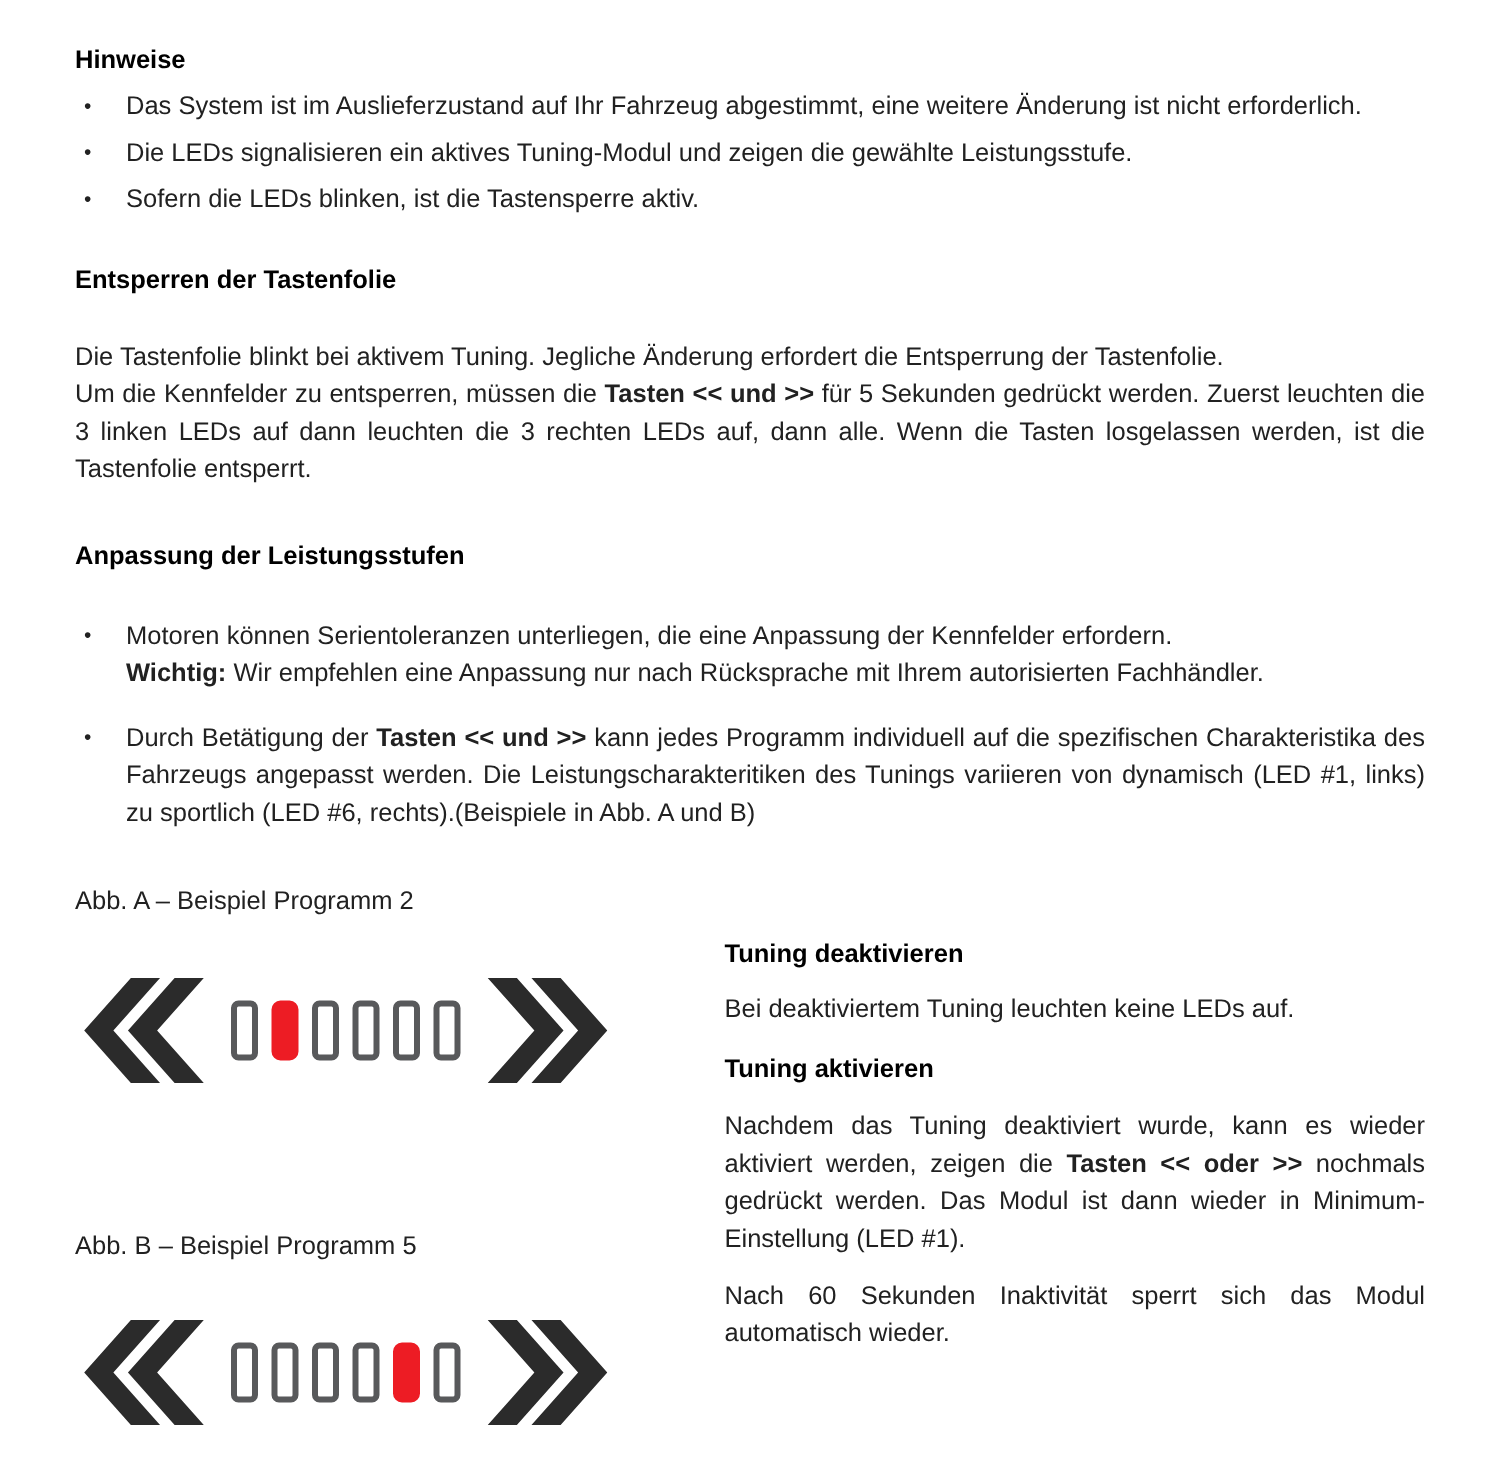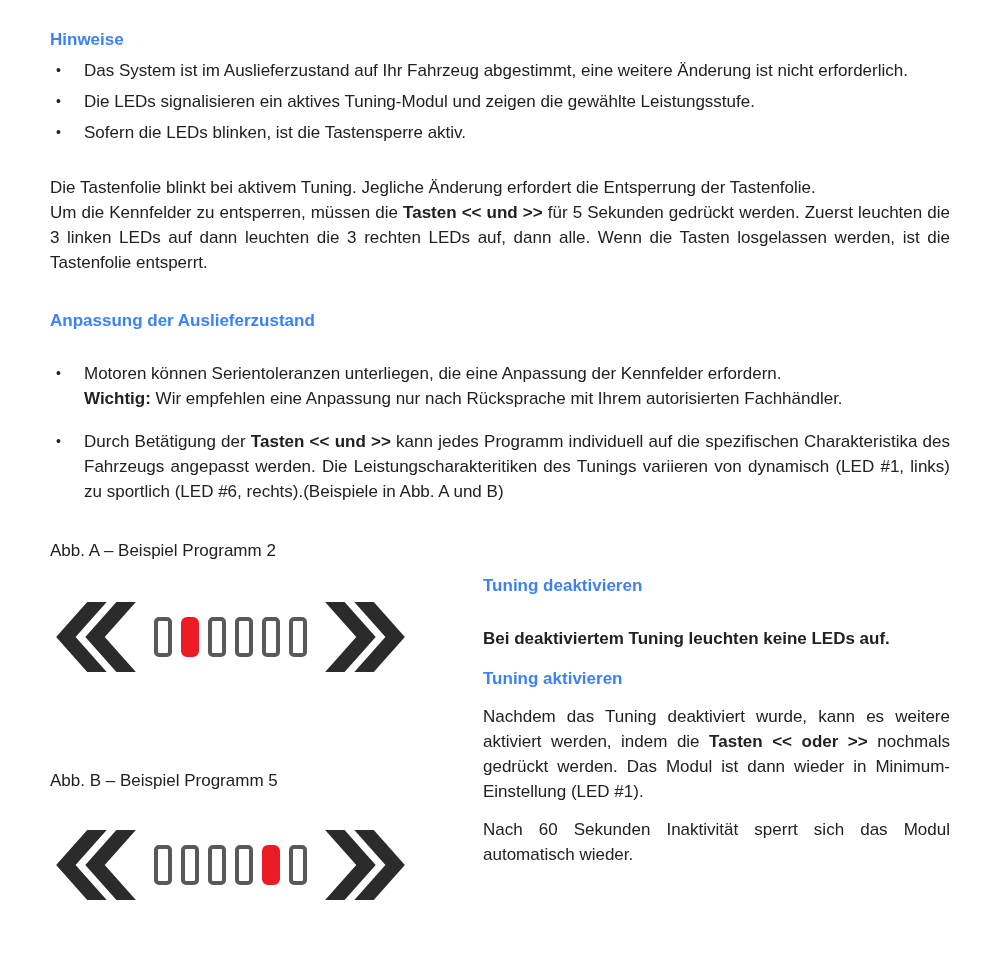--- a/index.html
+++ b/index.html
@@ -3,21 +3,21 @@
 <meta charset="utf-8">
 <style>
   html,body{margin:0;padding:0;background:#ffffff;}
   body{
     width:1000px;height:975px;overflow:hidden;
     font-family:"Liberation Sans","DejaVu Sans",sans-serif;
     font-size:17px;line-height:25px;color:#212121;
     -webkit-font-smoothing:antialiased;
   }
   .page{padding:28px 50px 0 50px;width:900px;}
-  h3{font-size:17px;line-height:24px;margin:0;font-weight:bold;color:#3b82f6;}
+  h3{font-size:17px;line-height:24px;margin:0;font-weight:bold;color:#000000;}
   p{margin:0;}
   .just{text-align:justify;}
   strong{font-weight:bold;text-align:center;}
 
   
   .bullet{display:flex;align-items:flex-start;margin:0 0 6px 0;}
   .bullet .dot{flex:0 0 28px;padding-left:6px;font-size:14px;line-height:25px;color:#212121;}
   .bullet .btext{flex:1 1 auto;}
   .sec-hinweise .bullets{margin-top:6px;}
 
@@ -44,21 +44,21 @@
     box-sizing:border-box;display:inline-block;
     width:18px;height:40px;border:4px solid var(--led-outline,#58595b);
     border-radius:5px;background:#ffffff;
   }
   .led.active{background:var(--led-active,#ed1c24);border-color:var(--led-active,#ed1c24);border-radius:6px;}
 
   
   .col-right h3{margin-top:36px;}
   .col-right .h2{margin-top:16px;}
   .col-right .para{margin-top:13px;}
-  .col-right .para-single{margin-top:28px;font-weight:bold;}
+  .col-right .para-single{margin-top:12px;}
 </style>
 </head>
 <body>
 
 <div class="page">
 
   <section class="sec-hinweise">
     <h3>Hinweise</h3>
     <div class="bullets">
       <div class="bullet">
@@ -70,26 +70,27 @@
         <p class="btext just">Die LEDs signalisieren ein aktives Tuning-Modul und zeigen die gewählte Leistungsstufe.</p>
       </div>
       <div class="bullet">
         <span class="dot">•</span>
         <p class="btext just">Sofern die LEDs blinken, ist die Tastensperre aktiv.</p>
       </div>
     </div>
   </section>
 
   <section class="sec-entsperren">
+    <h3>Entsperren der Tastenfolie</h3>
     <p class="p1">Die Tastenfolie blinkt bei aktivem Tuning. Jegliche Änderung erfordert die Entsperrung der Tastenfolie.</p>
     <p class="just"><span>Um die Kennfelder zu entsperren, müssen die </span><strong>Tasten &lt;&lt; und &gt;&gt;</strong><span> für 5 Sekunden gedrückt werden. Zuerst leuchten die 3 linken LEDs auf dann leuchten die 3 rechten LEDs auf, dann alle. Wenn die Tasten losgelassen werden, ist die Tastenfolie entsperrt.</span></p>
   </section>
 
   <section class="sec-anpassung">
-    <h3>Anpassung der Auslieferzustand</h3>
+    <h3>Anpassung der Leistungsstufen</h3>
     <div class="bullets">
       <div class="bullet">
         <span class="dot">•</span>
         <p class="btext"><span>Motoren können Serientoleranzen unterliegen, die eine Anpassung der Kennfelder erfordern.</span><br><strong>Wichtig:</strong><span> Wir empfehlen eine Anpassung nur nach Rücksprache mit Ihrem autorisierten Fachhändler.</span></p>
       </div>
       <div class="bullet">
         <span class="dot">•</span>
         <p class="btext just"><span>Durch Betätigung der </span><strong>Tasten &lt;&lt; und &gt;&gt;</strong><span> kann jedes Programm individuell auf die spezifischen Charakteristika des Fahrzeugs angepasst werden. Die Leistungscharakteritiken des Tunings variieren von dynamisch (LED #1, links) zu sportlich (LED #6, rechts).(Beispiele in Abb. A und B)</span></p>
       </div>
     </div>
@@ -139,18 +140,18 @@
           <polygon points="30,0 50,0 82,36 50,72 30,72 62,36"></polygon>
         </svg>
       </div>
     </div>
 
     <div class="col-right">
       <h3>Tuning deaktivieren</h3>
       <p class="para-single">Bei deaktiviertem Tuning leuchten keine LEDs auf.</p>
 
       <h3 class="h2">Tuning aktivieren</h3>
-      <p class="para just"><span>Nachdem das Tuning deaktiviert wurde, kann es weitere aktiviert werden, indem die </span><strong>Tasten &lt;&lt; oder &gt;&gt;</strong><span> nochmals gedrückt werden. Das Modul ist dann wieder in Minimum-Einstellung (LED #1).</span></p>
+      <p class="para just"><span>Nachdem das Tuning deaktiviert wurde, kann es wieder aktiviert werden, zeigen die </span><strong>Tasten &lt;&lt; oder &gt;&gt;</strong><span> nochmals gedrückt werden. Das Modul ist dann wieder in Minimum-Einstellung (LED #1).</span></p>
       <p class="para just">Nach 60 Sekunden Inaktivität sperrt sich das Modul automatisch wieder.</p>
     </div>
 
   </div>
 </div>
 
 </body></html>

